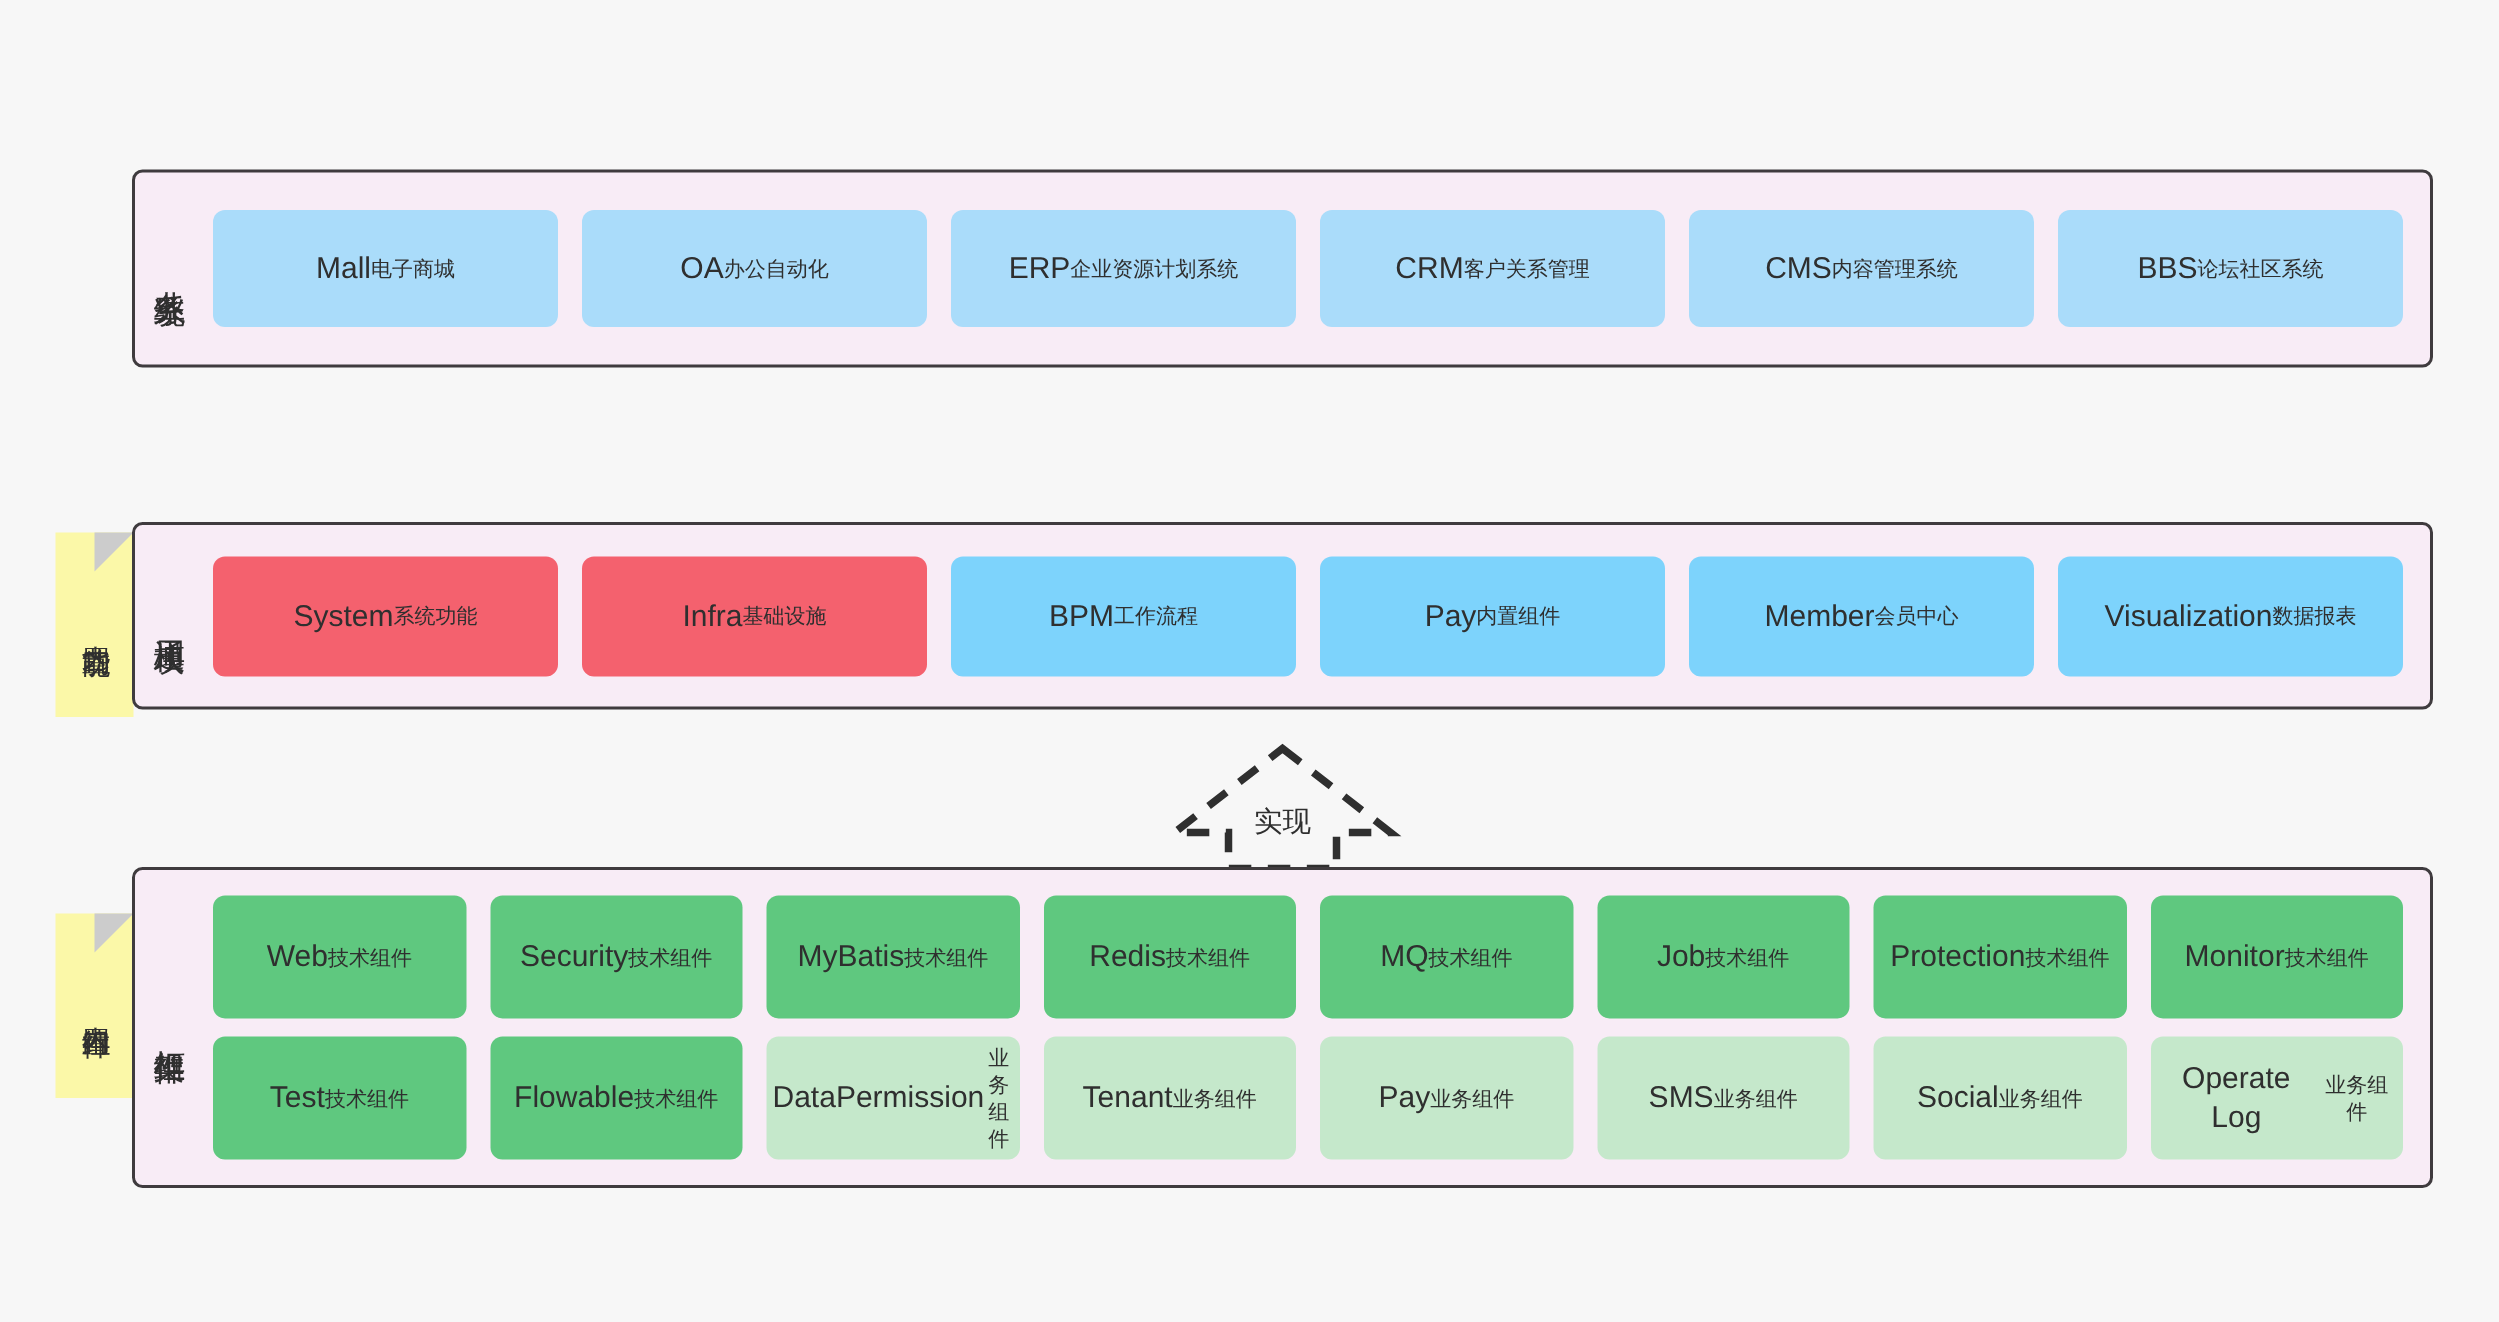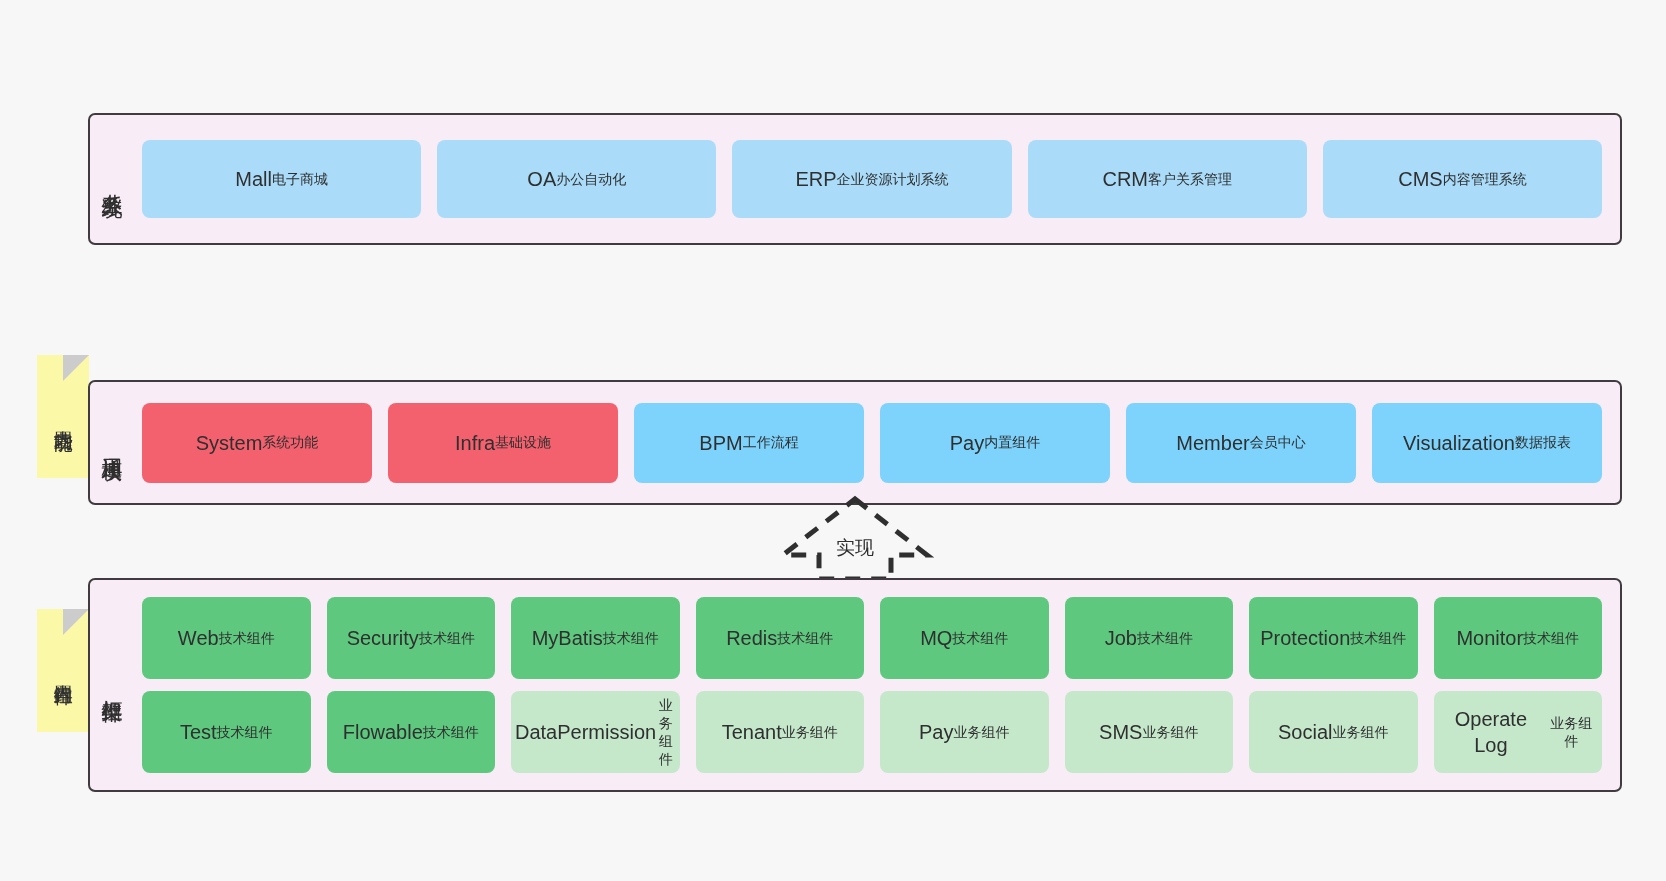--- a/index.html
+++ b/index.html
@@ -79,21 +79,21 @@
   .box.blue        { background: #aadcfa; }
   .box.red         { background: #f4616e; }
   .box.pink        { background: #7dd3fc; }
   .box.green       { background: #5fc87f; }
   .box.lightgreen  { background: #c5e8cb; }
 
   
   #layer-business   { left: 88px;  top: 113px; width: 1534px; height: 132px; }
   #layer-business .box-row { height: 78px; }
 
-  #layer-common     { left: 88px;  top: 348px; width: 1534px; height: 125px; margin-top: 32px; }
+  #layer-common     { left: 88px;  top: 348px; width: 1534px; height: 125px; }
   #layer-common .box-row { height: 80px; }
 
   #layer-framework  { left: 88px;  top: 578px; width: 1534px; height: 214px; }
   #layer-framework .box-row { height: 82px; }
 
   
   .sticky {
     position: absolute;
     box-sizing: border-box;
     background: #fbf8a8;
@@ -169,20 +169,24 @@
             <div class="t-cn">企业资源计划系统</div>
           </div>
           <div class="box blue">
             <div class="t-en">CRM</div>
             <div class="t-cn">客户关系管理</div>
           </div>
           <div class="box blue">
             <div class="t-en">CMS</div>
             <div class="t-cn">内容管理系统</div>
           </div>
+          <div class="box blue">
+            <div class="t-en">BBS</div>
+            <div class="t-cn">论坛社区系统</div>
+          </div>
         </div>
     </div>
   </div>
 
 
   <div class="sticky" id="sticky-common">
     <span>内置功能</span>
   </div>
   <div class="layer" id="layer-common">
     <div class="layer-label">通用模块</div>

